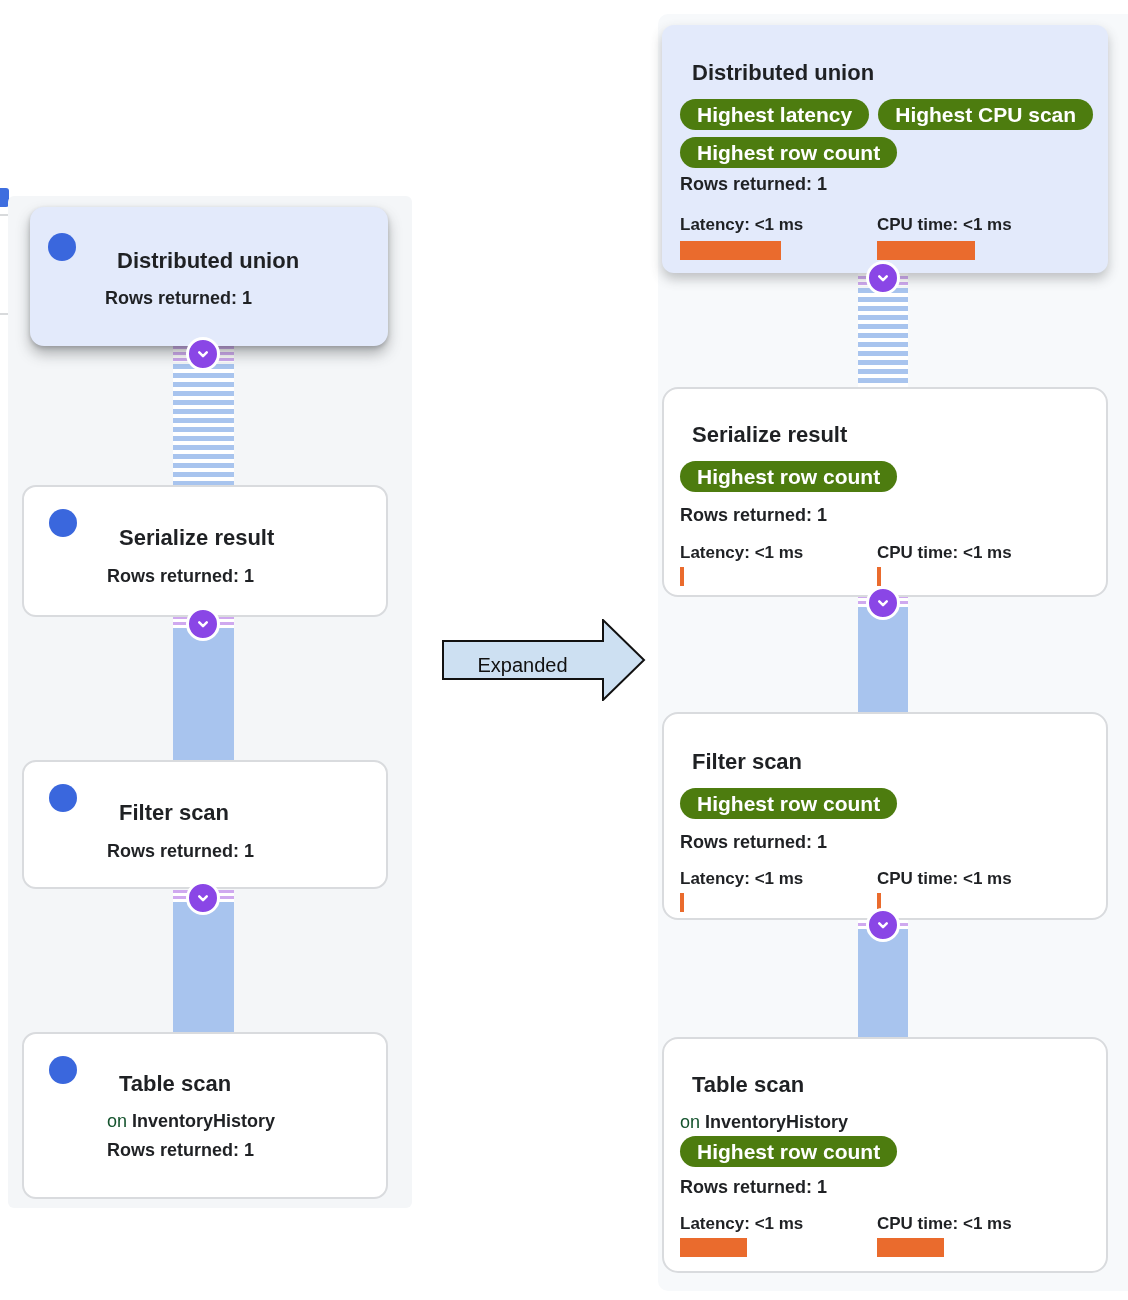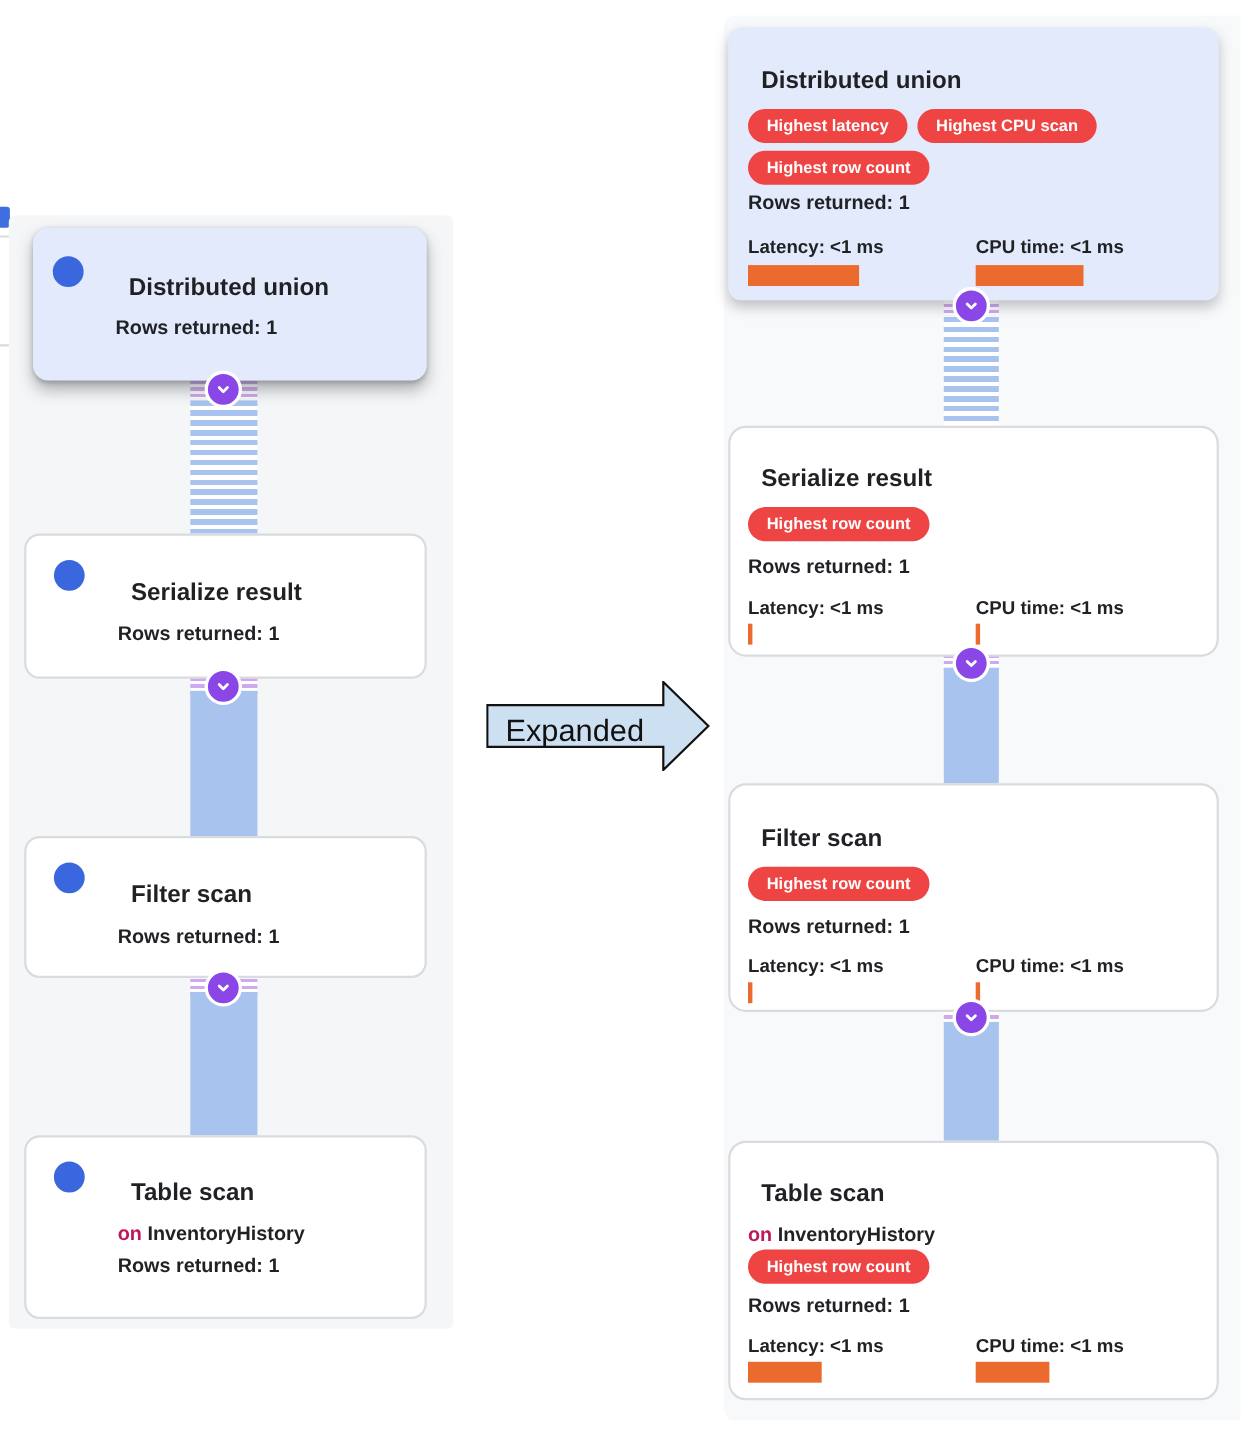--- a/index.html
+++ b/index.html
@@ -16,45 +16,45 @@
 
   .card{position:absolute;box-sizing:border-box;background:#ffffff;border:2px solid #d9dbde;border-radius:14px;}
   .card-blue{background:#e3eafb;border:none;}
   .card-shadow{box-shadow:0 8px 14px rgba(60,64,67,.38),0 2px 4px rgba(60,64,67,.25);}
   .card-shadow-soft{box-shadow:0 6px 12px rgba(60,64,67,.30);}
 
   .dot{position:absolute;width:28px;height:28px;border-radius:50%;background:#3a67dd;}
   .title{margin:12px;font-size:22px;line-height:28px;font-weight:700;color:#1f2124;}
   .rows{margin:0;font-size:18px;line-height:22px;font-weight:700;color:#1f2124;}
   .online{margin:0;font-size:18px;line-height:22px;}
-  .online .on{font-weight:700;color:#be185d;text-align:right;}
+  .online .on{font-weight:400;color:#14532d;text-align:right;}
   .online .tbl{font-weight:700;color:#1f2124;}
 
   .badges{display:flex;flex-wrap:wrap;gap:7px 9px;}
-  .badge{display:inline-block;background:#ef4444;color:#ffffff;font-size:15px;font-weight:700;
+  .badge{display:inline-block;background:#4d7c0f;color:#ffffff;font-size:21px;font-weight:700;
          line-height:31px;padding:0 17px;border-radius:16px;white-space:nowrap;}
 
-  .metrics{display:flex;gap:10px;}
+  .metrics{display:flex;}
   .mcol1{width:197px;}
   .mlabel{margin:0;font-size:17px;line-height:21px;font-weight:700;color:#1f2124;}
   .hbar{height:19px;background:#ea6b2d;margin-top:6px;}
 
   
   .stripes-purple{position:absolute;background:repeating-linear-gradient(to bottom,#cfa9ef 0 3px,#ffffff 3px 6px);}
   .stripes-blue{position:absolute;background:repeating-linear-gradient(to bottom,#a8c4ee 0 5px,#ffffff 5px 9px);}
   .bar-conn{position:absolute;background:#a8c4ee;}
   .chev{position:absolute;width:34px;height:34px;border-radius:50%;background:#8a46e6;border:3px solid #ffffff;
         box-sizing:border-box;display:flex;align-items:center;justify-content:center;z-index:5;cursor:pointer;}
   .chev svg{width:20px;height:20px;}
 
   
   .annot{position:absolute;left:442px;top:619px;width:204px;height:82px;}
   .annot svg{position:absolute;left:0;top:0;}
   .annot .lbl{position:absolute;left:0;top:22px;width:161px;height:48px;display:flex;align-items:center;
-              justify-content:center;font-size:28px;font-weight:400;color:#111111;}
+              justify-content:center;font-size:20px;font-weight:400;color:#111111;}
 </style>
 </head>
 <body>
 
 <div class="stage">
 
   <div class="sliver-blue"></div>
   <div class="sliver-card"></div>
 
   <section class="panel panel-left"></section>

